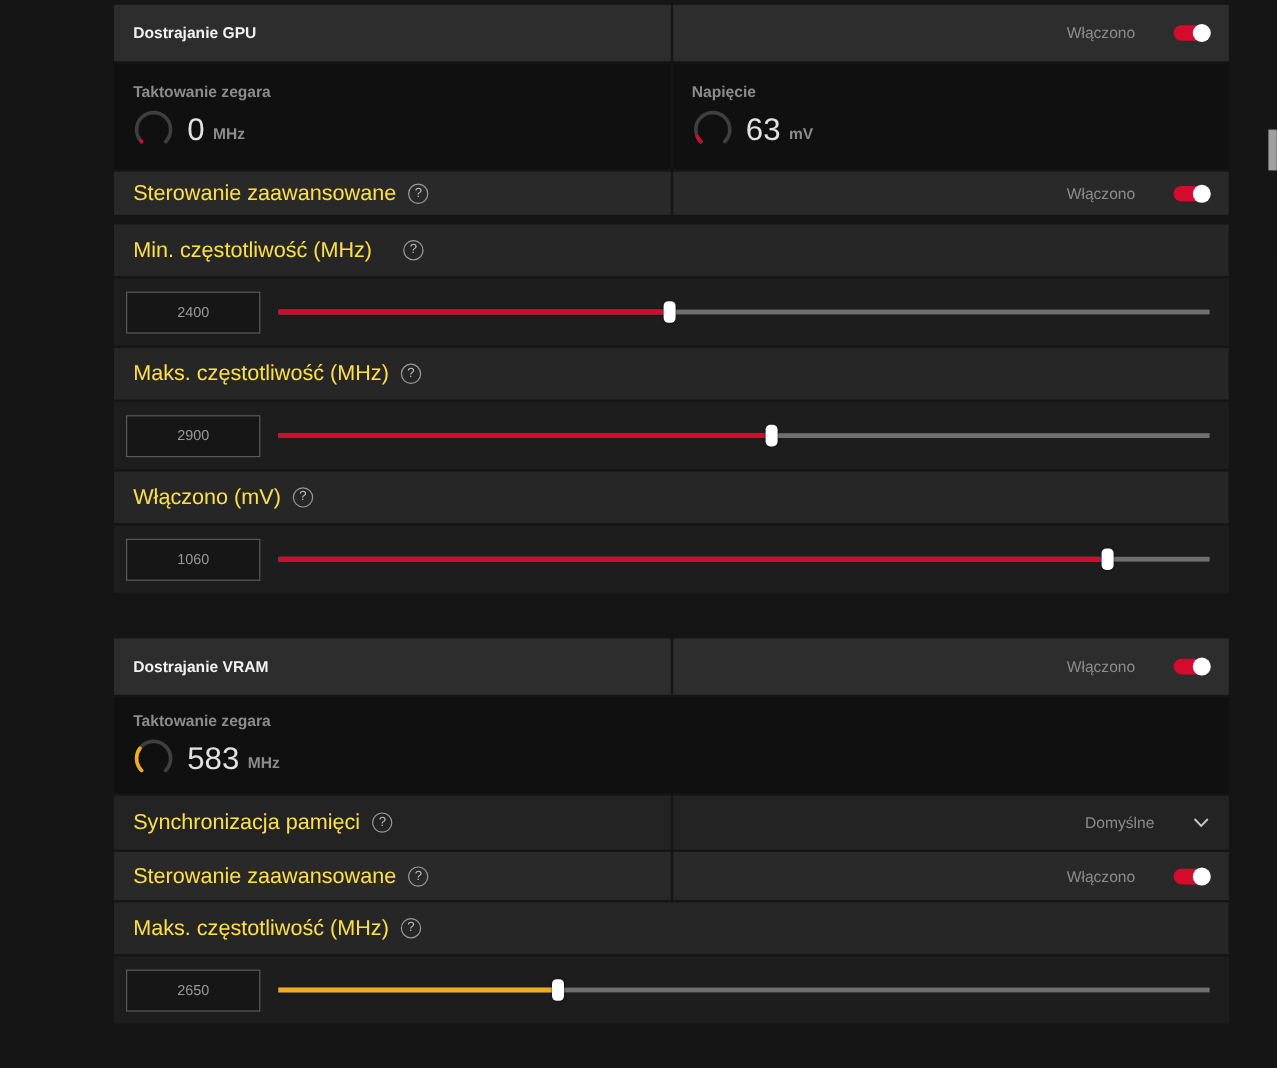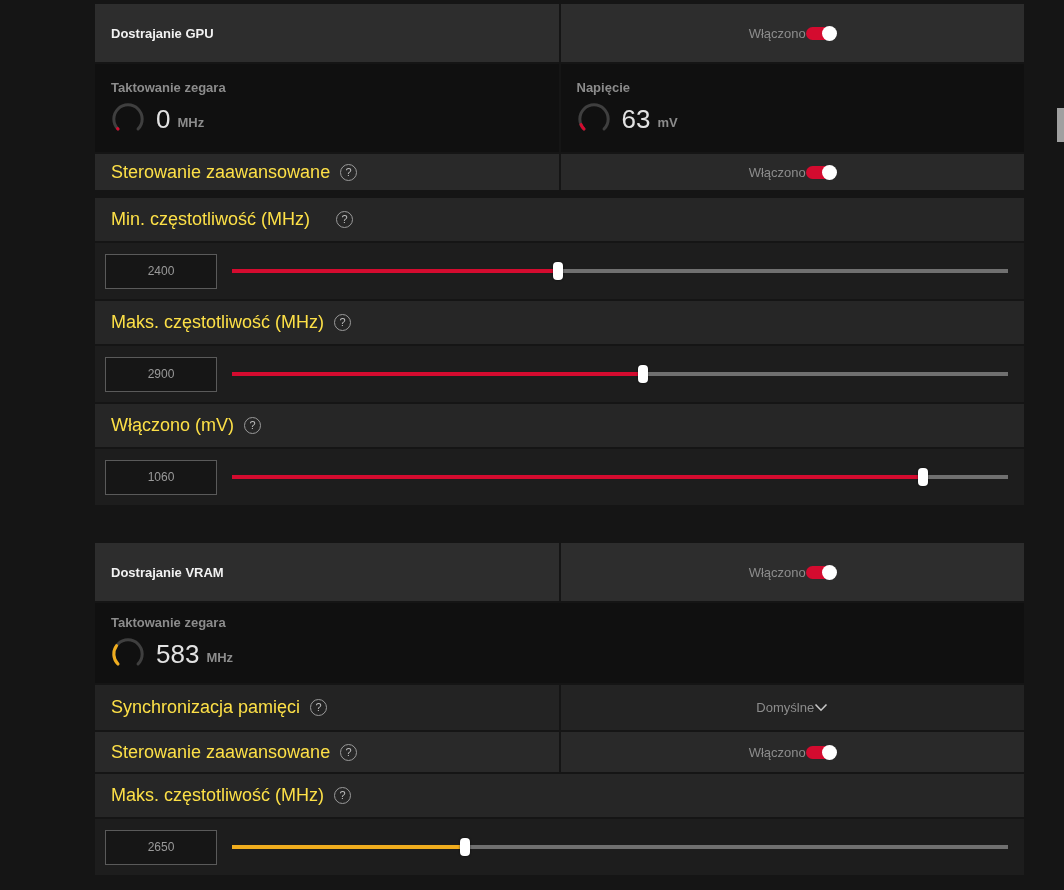--- a/index.html
+++ b/index.html
@@ -8,23 +8,23 @@
     width: 1064px; height: 890px;
     background: #151515;
     font-family: "Liberation Sans", sans-serif;
     overflow: hidden;
   }
   .content { position: absolute; left: 95px; top: 4px; width: 929px; }
 
   .row { margin-bottom: 2px; position: relative; }
   .split { display: grid; grid-template-columns: 1fr 1fr; gap: 2px; }
   .cell { display: flex; align-items: center; padding: 0 16px; }
-  .right-cell { justify-content: center; }
-
-  .header-row { height: 58px; }
+  .right-cell { justify-content: flex-end; gap: 32px; }
+
+  .header-row { height: 47px; }
   .header-row .cell { background: #2d2d2d; }
   .panel-title { color: #f2f2f2; font-size: 13px; font-weight: bold; }
   .status-text { color: #8c8c8c; font-size: 13px; }
 
   .gauge-row { height: 88px; }
   .gauge-row .cell { background: #101010; }
   .gauge-cell { flex-direction: column; align-items: flex-start; justify-content: center; }
   .gauge-label { color: #8c8c8c; font-size: 13px; font-weight: bold; margin-bottom: 7px; }
   .gauge-line { display: flex; align-items: center; }
   .gauge { flex: 0 0 auto; }

